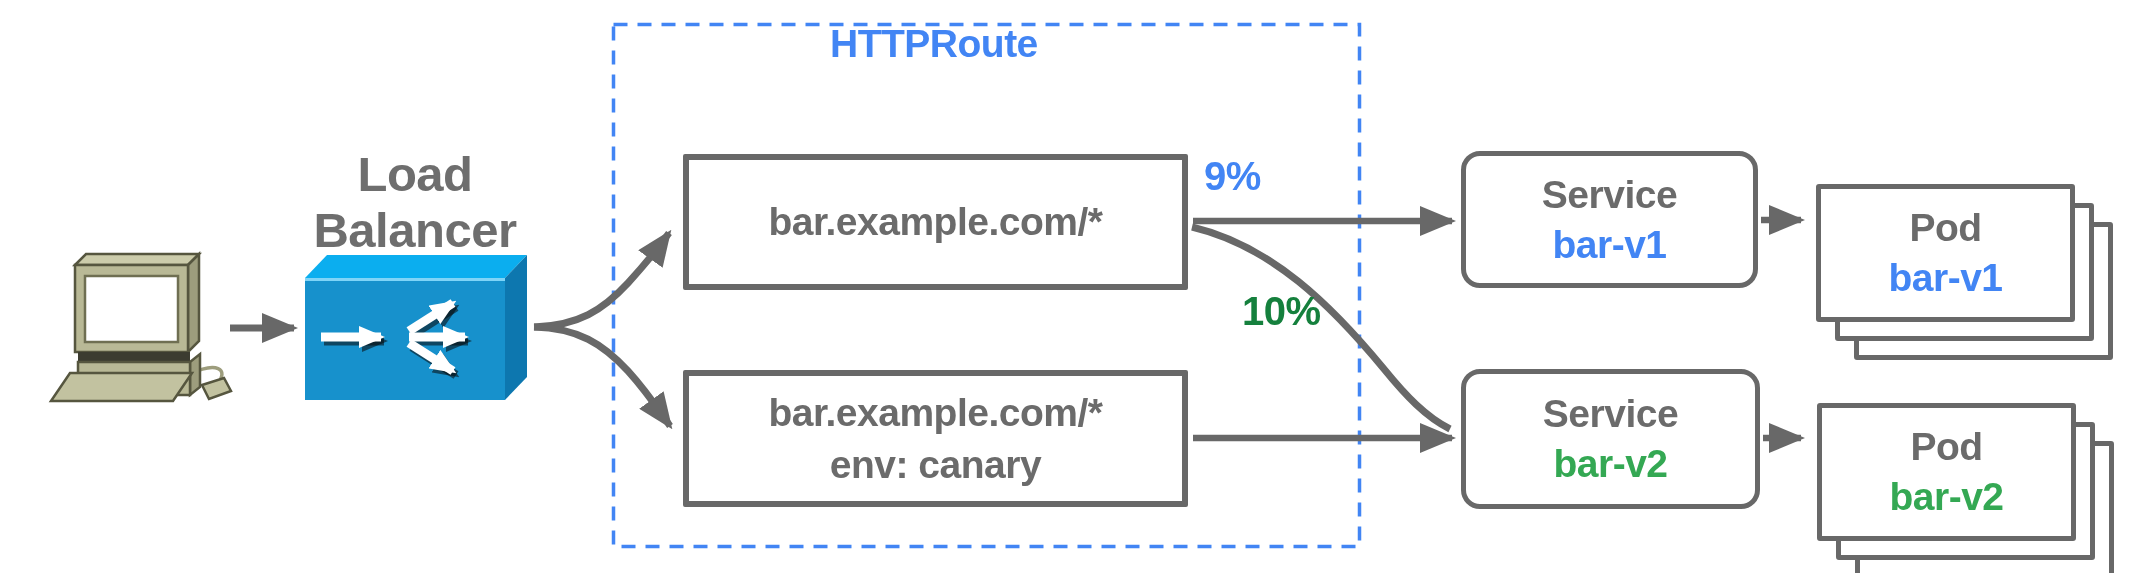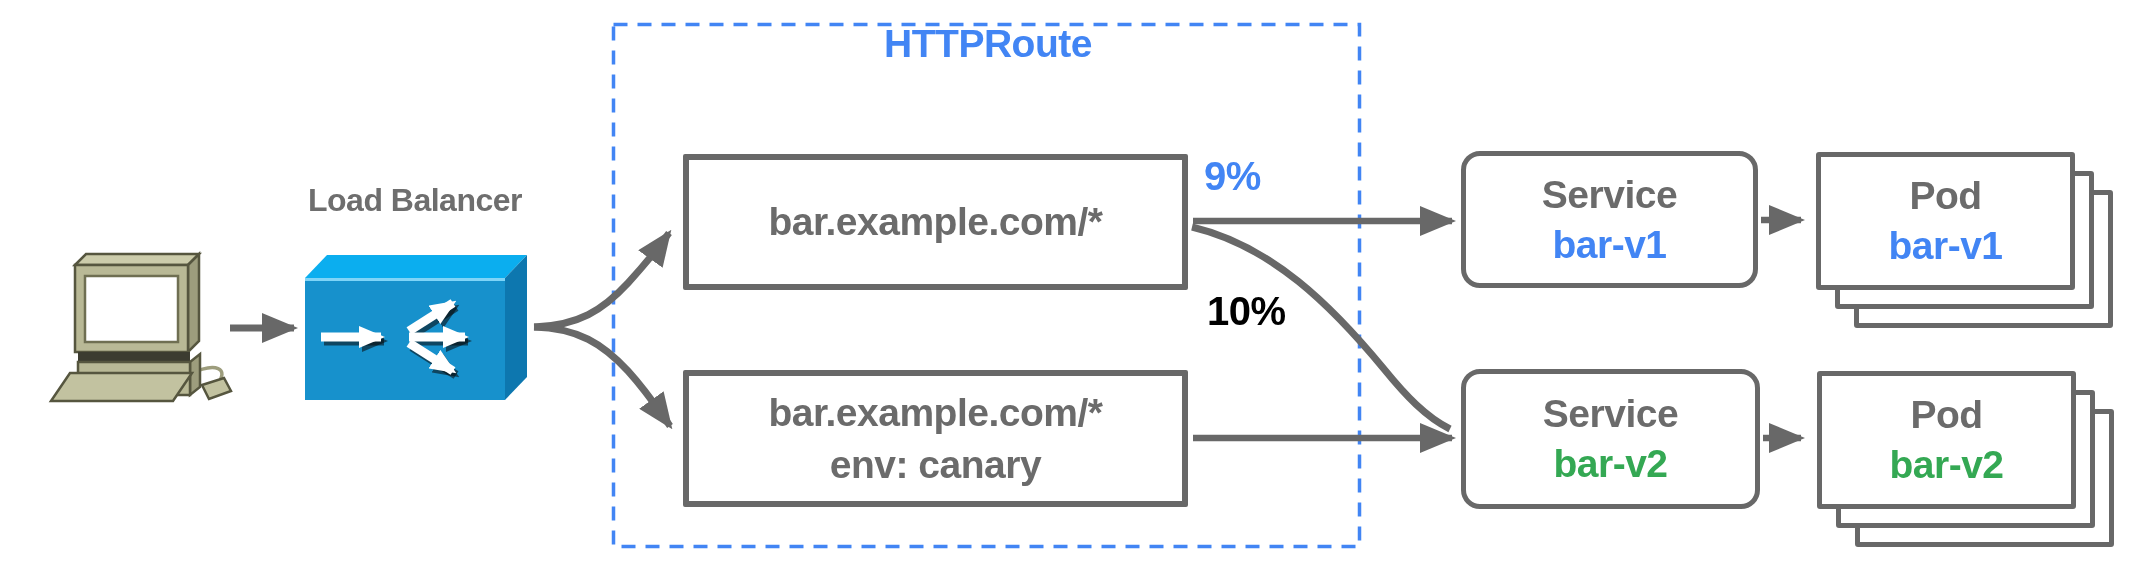--- a/index.html
+++ b/index.html
@@ -11,35 +11,35 @@
     overflow:hidden;
   }
   .abs{position:absolute;}
   svg{display:block;}
   .lbl{
     font-weight:700;color:#6b6b6b;
     letter-spacing:-0.5px;
   }
   .title-blue{
     color:#4285f4;font-weight:700;font-size:39px;line-height:48px;
-    text-align:center;letter-spacing:-0.5px;
+    text-align:left;letter-spacing:-0.5px;
   }
   .weight{font-weight:700;font-size:40px;letter-spacing:-0.5px;}
   .weight.blue{color:#4285f4;}
-  .weight.green{color:#000000;}
+  .weight.green{color:#15803d;margin-left:35px;}
   .node{
     box-sizing:border-box;background:#ffffff;border:6px solid #686868;
     display:flex;flex-direction:column;align-items:center;justify-content:center;
     text-align:center;border-radius:2px;
   }
   .node .line{font-weight:700;color:#6b6b6b;font-size:39px;line-height:52px;letter-spacing:-0.5px;}
   .node.thin{border-width:5px;border-radius:19px;}
   .name-blue{color:#4285f4 !important;}
   .name-green{color:#34a853 !important;}
-  .pod-stack{position:absolute;}
+  .pod-stack{position:absolute;margin-top:32px;}
   .pod-card{
     position:absolute;box-sizing:border-box;width:259px;height:138px;
     background:#ffffff;border:5px solid #686868;border-radius:3px;
   }
   .pod-card.main{display:flex;flex-direction:column;align-items:center;justify-content:center;text-align:center;}
   .pod-card .line{font-weight:700;color:#6b6b6b;font-size:39px;line-height:50px;letter-spacing:-0.5px;}
 </style>
 </head>
 <body>
 
@@ -109,21 +109,21 @@
     </g>
 
     <g stroke="#ffffff" stroke-width="9">
       <line x1="18" y1="86" x2="78" y2="86" marker-end="url(#whitehead)"></line>
       <line x1="106" y1="80" x2="150" y2="52" marker-end="url(#whitehead)"></line>
       <line x1="106" y1="86" x2="162" y2="86" marker-end="url(#whitehead)"></line>
       <line x1="106" y1="92" x2="150" y2="120" marker-end="url(#whitehead)"></line>
     </g>
   </svg>
 
-  <div class="abs lbl" style="left:260px;top:146px;width:310px;text-align:center;font-size:32px;color:#6e6e6e;margin-top:36px;">Load Balancer</div>
+  <div class="abs lbl" style="left:260px;top:146px;width:310px;text-align:center;font-size:49px;color:#6e6e6e;">Load Balancer</div>
 
   <div class="abs" style="left:830px;top:20px;width:316px;">
     <div class="title-blue">HTTPRoute</div>
   </div>
 
   <div class="abs node" style="left:683px;top:154px;width:505px;height:136px;">
     <div class="line">bar.example.com/*</div>
   </div>
 
   <div class="abs node" style="left:683px;top:370px;width:505px;height:137px;">

